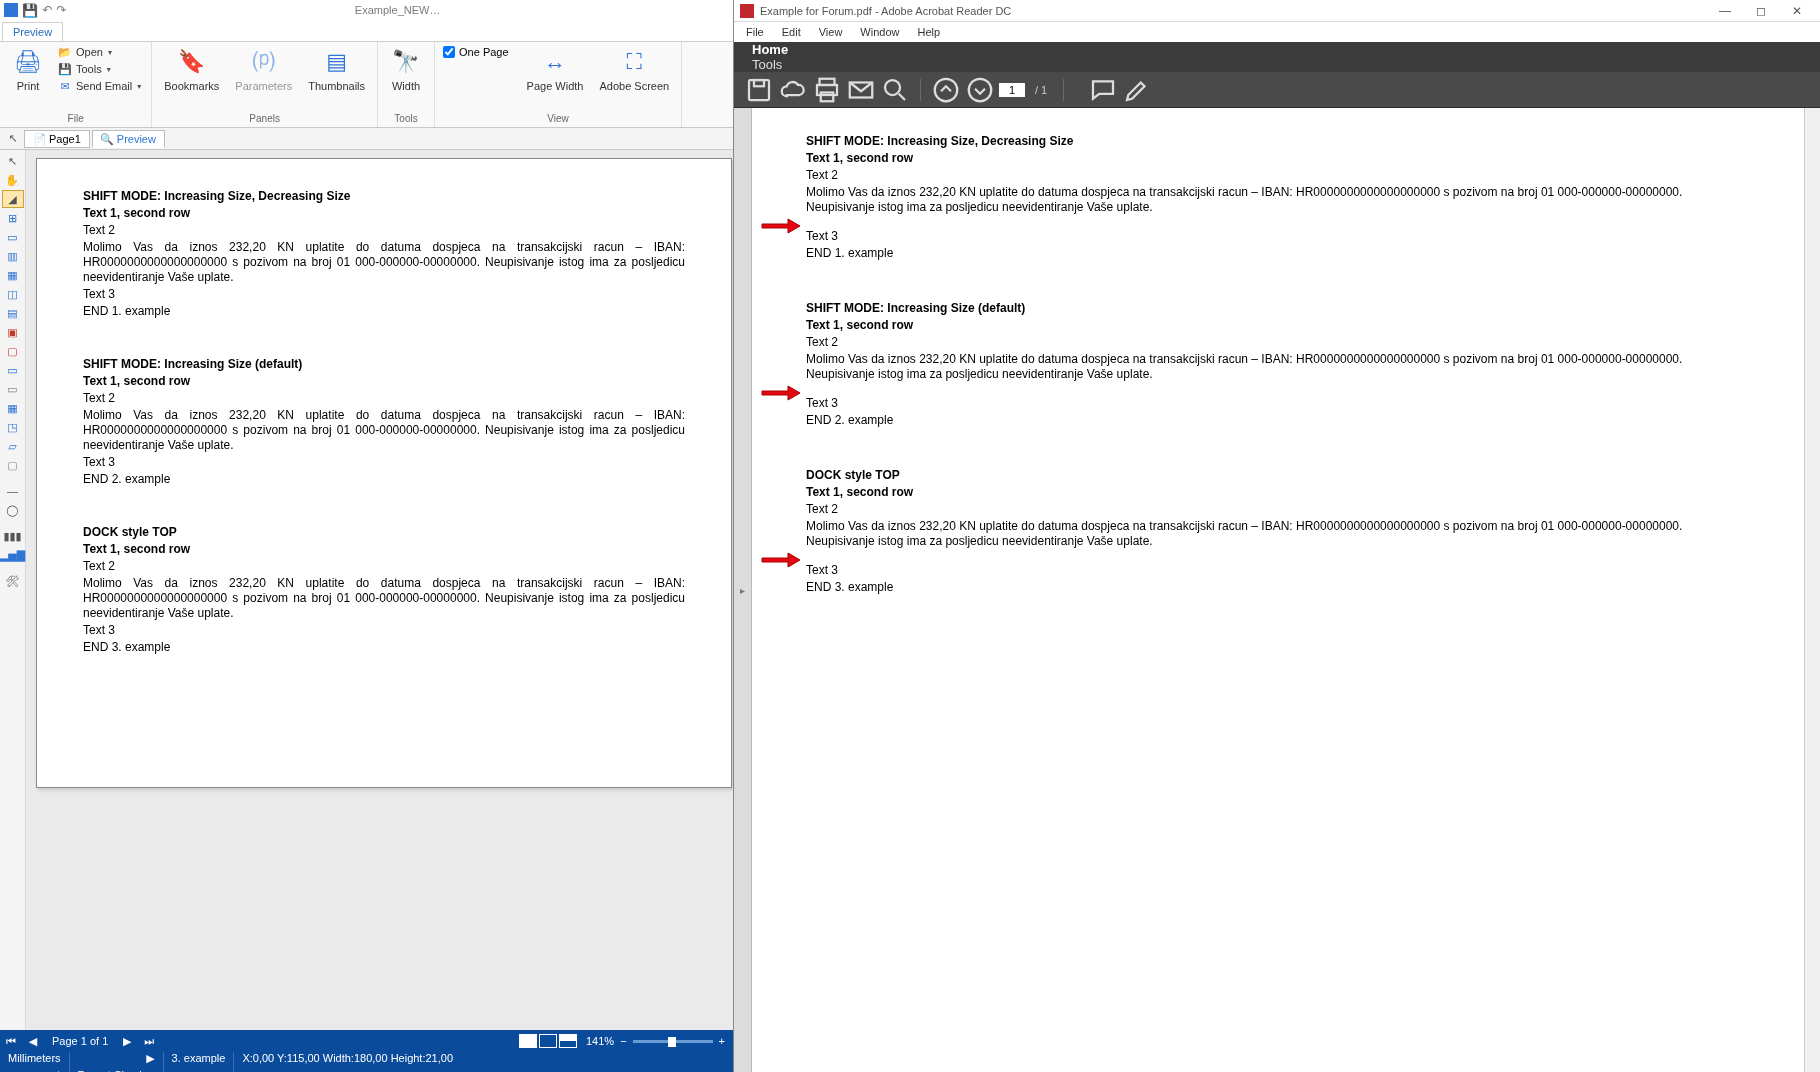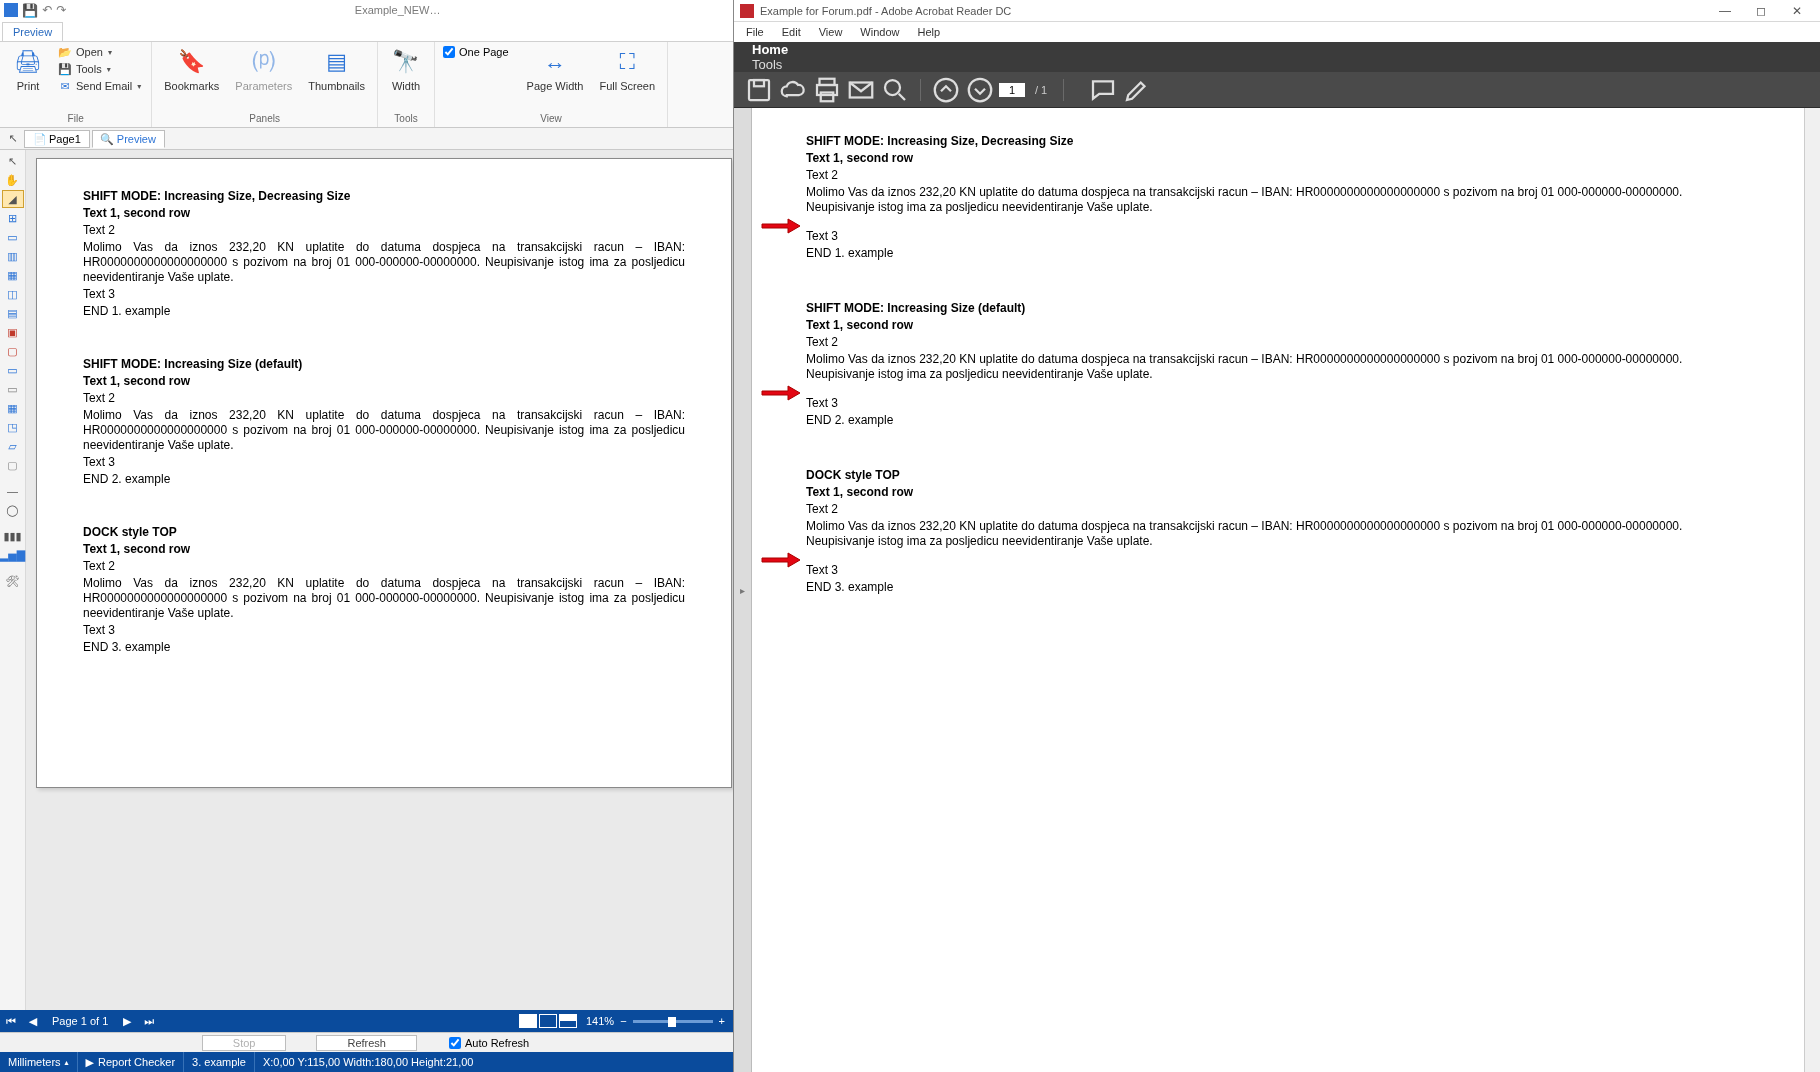--- a/index.html
+++ b/index.html
@@ -59,21 +59,21 @@
 .pager .slider { width: 80px; height: 3px; background: #6b9bd6; position: relative; }
 .pager .slider .thumb { position: absolute; top: -3px; left: 35px; width: 8px; height: 10px; background: #fff; }
 .pager .viewbtn { width: 18px; height: 14px; border: 1px solid #fff; margin: 0 1px; display: inline-block; }
 .pager .viewbtn.fill { background: #fff; }
 
 .refresh-bar { height: 20px; background: #f1f1f1; border-top: 1px solid #c9c9c9; display: flex; align-items: center; justify-content: center; gap: 30px; }
 .refresh-bar .rbtn { padding: 1px 30px; background: #fff; border: 1px solid #bdbdbd; font-size: 11px; color: #444; }
 .refresh-bar .rbtn.dis { color: #b0b0b0; }
 
 .statusbar { height: 20px; background: #0a4b9c; color: #fff; display: flex; align-items: center; font-size: 11px; }
-.statusbar .seg { padding: 0 8px; border-right: 1px solid #3671b7; height: 100%; display: flex; align-items: center; gap: 4px; }
+.statusbar .seg { padding: 0 8px; border-right: 1px solid #3671b7; height: 100%; display: flex; align-items: flex-end; gap: 4px; flex-direction: column; }
 .statusbar .tri { font-size: 8px; }
 
 
 .rp-titlebar { height: 22px; background: #fff; border-bottom: 1px solid #d8d8d8; display: flex; align-items: center; padding: 0 6px; font-size: 11px; color: #555; }
 .rp-titlebar .pdf-icon { width: 14px; height: 14px; background: #c1272d; display: inline-block; margin-right: 6px; }
 .rp-titlebar .win-btns { margin-left: auto; display: flex; gap: 2px; }
 .rp-titlebar .wb { width: 34px; height: 18px; display: flex; align-items: center; justify-content: center; color: #555; font-size: 12px; }
 
 .rp-menu { height: 20px; background: #fff; display: flex; align-items: center; gap: 2px; padding: 0 4px; font-size: 11px; color: #333; }
 .rp-menu .mi { padding: 2px 8px; cursor: pointer; }
@@ -189,21 +189,21 @@
                 <input type="checkbox" checked="" style="">
                 <span>One Page</span>
               </div>
           </div>
           <div class="big-btn">
               <span class="bicon">↔</span>
               <span style="white-space:pre-line;text-align:center">Page Width</span>
             </div>
           <div class="big-btn">
               <span class="bicon">⛶</span>
-              <span style="white-space:pre-line;text-align:center">Full Screen</span>
+              <span style="white-space:pre-line;text-align:center">Adobe Screen</span>
             </div>
         </div>
         <div class="rg-label">View</div>
       </div>
     </div>
 
     <div class="doc-tabs">
       <div class="tool-strip" style="flex-direction:row;width:auto">
         <div class="tool-btn">↖</div>
       </div>
@@ -289,28 +289,20 @@
       <div class="zoom">
         <span>141%</span>
         <span>−</span>
         <div class="slider">
             <div class="thumb"></div>
           </div>
         <span>+</span>
       </div>
     </div>
 
-    <div class="refresh-bar">
-      <span class="rbtn dis">Stop</span>
-      <span class="rbtn">Refresh</span>
-      <label class="chk">
-          <input type="checkbox" checked="" style="">
-          <span>Auto Refresh</span>
-        </label>
-    </div>
 
     <div class="statusbar">
       <div class="seg">
           <span>Millimeters</span> 
           <span class="tri">▴</span>
         </div>
       <div class="seg">
           <span>▶</span>
           <span>Report Checker</span>
         </div>

